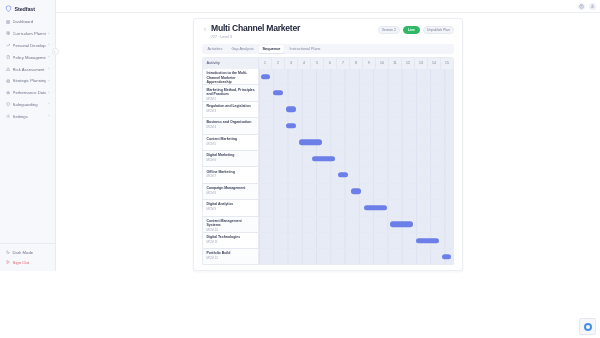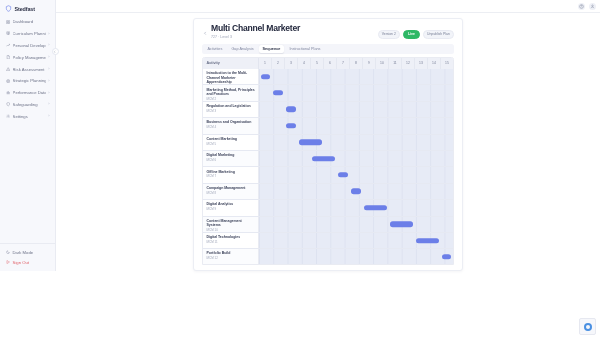--- a/index.html
+++ b/index.html
@@ -91,21 +91,21 @@
     position:absolute; left:137px; top:5px;
     width:270px; height:253px;
     background:#ffffff;
     border:1px solid #eceef4;
     border-radius:3px;
     box-shadow:0 1px 3px rgba(40,48,80,0.05);
     overflow:hidden;
   }
   .card-head {
     padding:5px 8px 2px 8px;
-    display:flex; align-items:flex-end;
+    display:flex; align-items:flex-start;
   }
   .back-btn {
     width:6px; height:10px; margin-right:3px;
     display:flex; align-items:center; justify-content:center;
     color:#9aa0b4; font-size:5px;
   }
   .title-wrap { flex:1 1 auto; }
   .page-title {
     font-size:8.6px; font-weight:bold; color:#23283d;
     letter-spacing:-0.25px; line-height:1.05;

